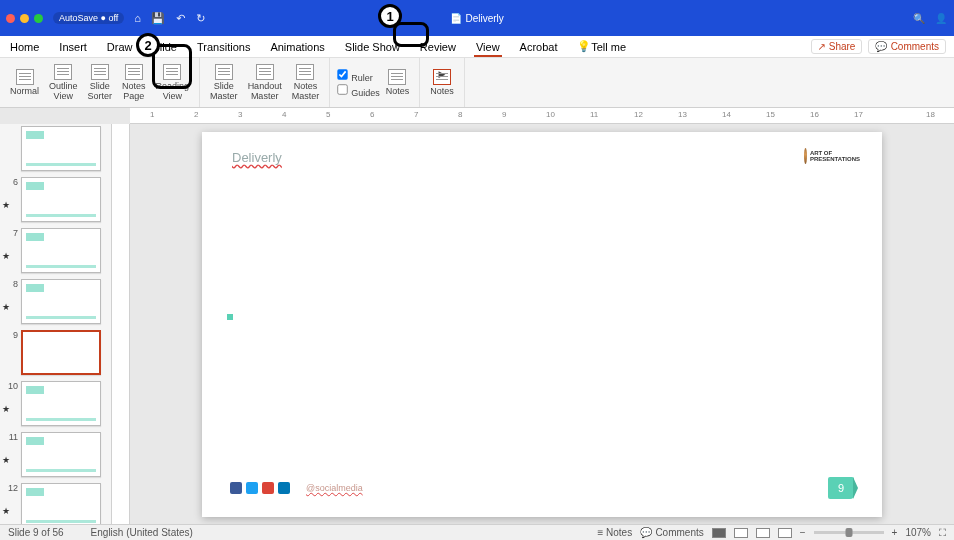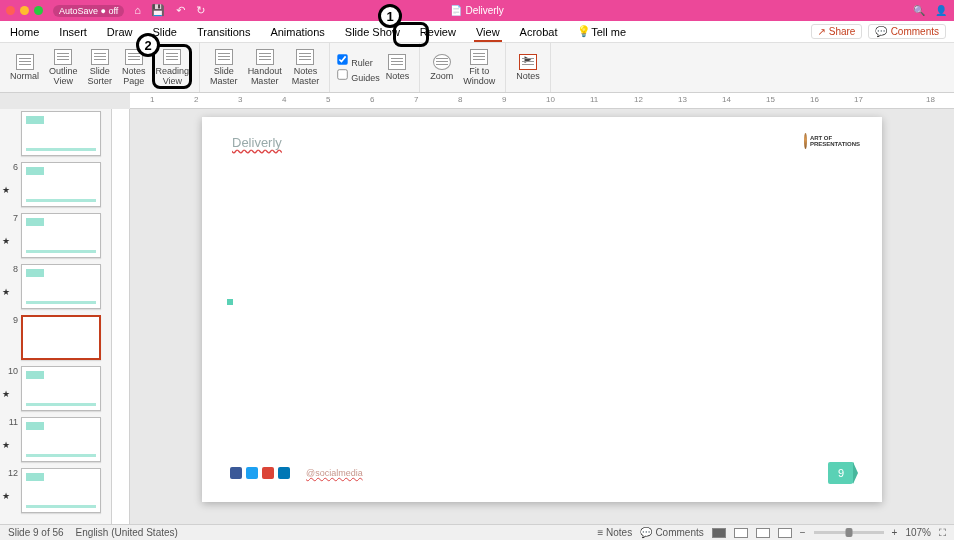--- a/index.html
+++ b/index.html
@@ -1,19 +1,19 @@
 <!DOCTYPE html>
 <html><head>
 <meta charset="utf-8">
 <style>
 * { margin: 0; padding: 0; box-sizing: border-box; font-family: -apple-system, "Segoe UI", sans-serif; }
 body { width: 954px; height: 540px; background: #e8e8e8; overflow: hidden; position: relative; }
 
 
-.title-bar { height: 21px; background: #ec4899; display: flex; align-items: center; color: #fff; font-size: 10px; padding: 0 6px; position: relative; }
+.title-bar { height: 36px; background: #1d4ed8; display: flex; align-items: center; color: #fff; font-size: 10px; padding: 0 6px; position: relative; }
 .mac-dots { display: flex; gap: 5px; margin-right: 10px; }
 .mac-dots span { width: 9px; height: 9px; border-radius: 50%; display: inline-block; }
 .dot-red { background: #ff5f56; }
 .dot-yellow { background: #ffbd2e; }
 .dot-green { background: #27c93f; }
 .autosave { background: rgba(0,0,0,.15); padding: 1px 6px; border-radius: 8px; margin-right: 6px; font-size: 9px; }
 .qat i { margin: 0 4px; font-style: normal; opacity: .9; font-size: 11px; }
 .doc-title { position: absolute; left: 50%; transform: translateX(-50%); font-size: 10px; }
 .title-right { margin-left: auto; display: flex; gap: 10px; align-items: center; }
 
@@ -58,21 +58,21 @@
 .slide-logo .txt { font-size:6px; font-weight:700; color:#333; line-height:1;}
 .slide-dot { position:absolute; top:182px; left:25px; width:6px; height:6px; background:#5ad1b5; }
 .slide-footer { position:absolute; bottom:18px; left:28px; right:28px; display:flex; align-items:center; }
 .soc { width:12px; height:12px; border-radius:2px; margin-right:4px; display:inline-block; }
 .soc.fb{background:#3b5998;} .soc.tw{background:#1da1f2;} .soc.gp{background:#db4437;} .soc.in{background:#0077b5;}
 .soc-label{ font-size:9px; color:#c8988e; margin-left:12px; text-decoration:underline wavy #d44; }
 .page-badge { margin-left:auto; width:26px; height:22px; background:#5ad1b5; color:#fff; font-size:11px; display:flex; align-items:center; justify-content:center; border-radius:2px 2px 4px 2px; position:relative; }
 .page-badge::after{ content:""; position:absolute; right:-4px; top:0; border-top:11px solid transparent; border-bottom:11px solid transparent; border-left:5px solid #47b79d; }
 
 
-.status { position:absolute; bottom:0; left:0; right:0; height:16px; background:#f0f0f0; border-top:1px solid #d0d0d0; display:flex; align-items:center; font-size:10px; color:#555; padding:0 8px; gap:12px; }
+.status { position:absolute; bottom:0; left:0; right:0; height:16px; background:#f0f0f0; border-top:1px solid #d0d0d0; display:flex; align-items:center; font-size:10px; color:#555; padding:0 8px; gap:27px; }
 .status .right { margin-left:auto; display:flex; align-items:center; gap:8px; }
 .view-ico { width:14px; height:10px; background:#fff; border:1px solid #888; display:inline-block; }
 .view-ico.active{ background:#666; }
 .zoom-slider { width:70px; height:3px; background:#ccc; position:relative; }
 .zoom-slider::after{ content:""; position:absolute; left:50%; top:-3px; width:7px; height:9px; background:#888; border-radius:2px; transform:translateX(-50%);}
 
 
 .callout { position:absolute; width:24px; height:24px; border-radius:50%; background:#fff; border:3px solid #000; font-weight:700; font-size:13px; display:flex; align-items:center; justify-content:center; z-index:50; }
 .callout-box { position:absolute; border:3px solid #000; border-radius:8px; z-index:49; background:transparent; }
 </style>
@@ -162,31 +162,20 @@
       </div>
   </div>
   <div class="rib-group checks">
     <div>
       <label><input type="checkbox" checked="" style=""><span>Ruler</span></label>
       <label><input type="checkbox" style=""><span>Guides</span></label>
     </div>
     <div class="rib-btn">
         <span class="ico"></span>
         <span>Notes</span>
-      </div>
-  </div>
-  <div class="rib-group">
-    <div class="rib-btn">
-        <span class="ico" style="border-radius:50%"></span>
-        <span>Zoom</span>
-      </div>
-    <div class="rib-btn">
-        <span class="ico"></span>
-        <span style="white-space:pre-line">Fit to
-Window</span>
       </div>
   </div>
   <div class="rib-group">
     <div class="rib-btn">
         <span class="ico" style="background:#fff;border-color:#c43e1c">▶</span>
         <span>Notes</span>
       </div>
   </div>
 </div>
 

